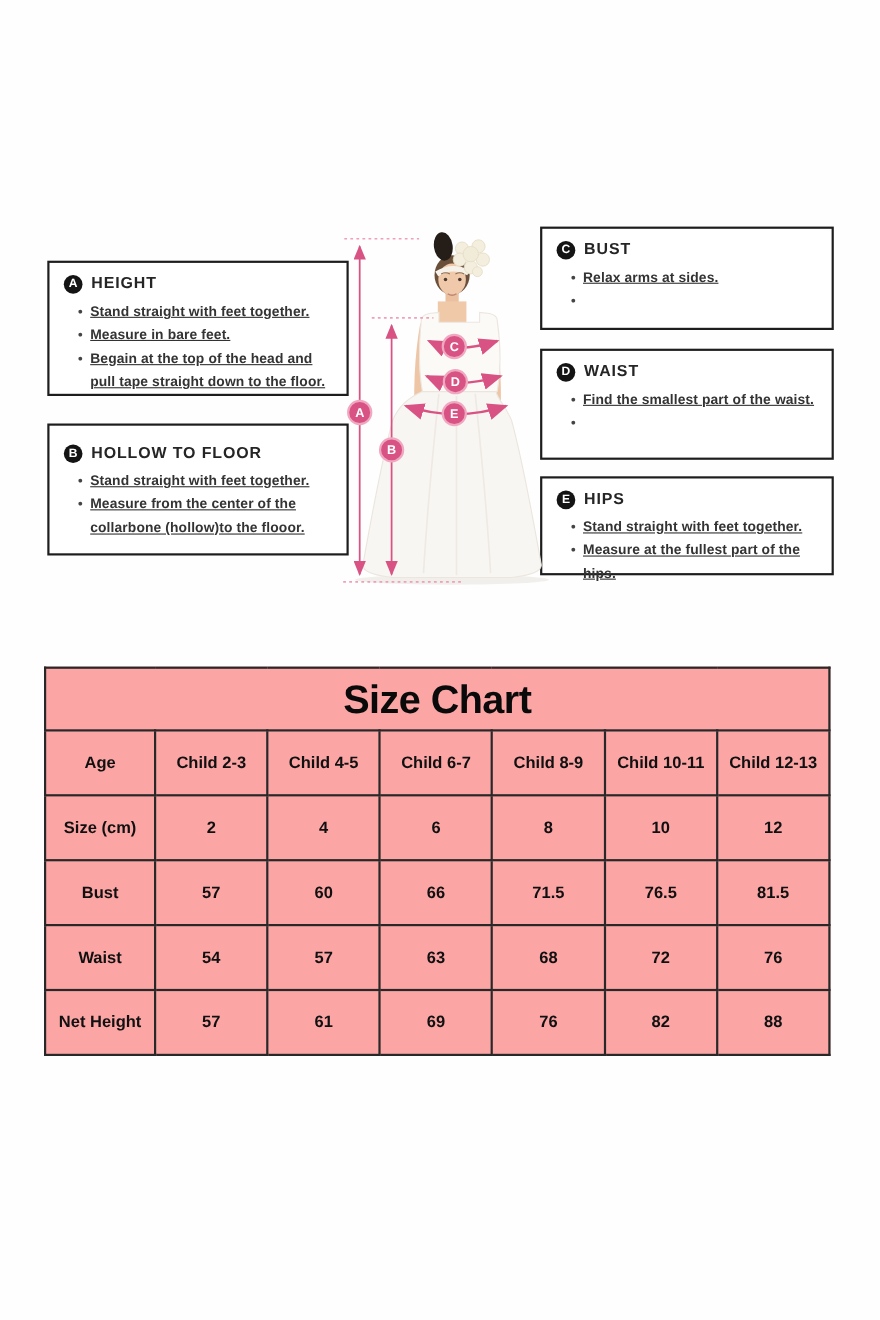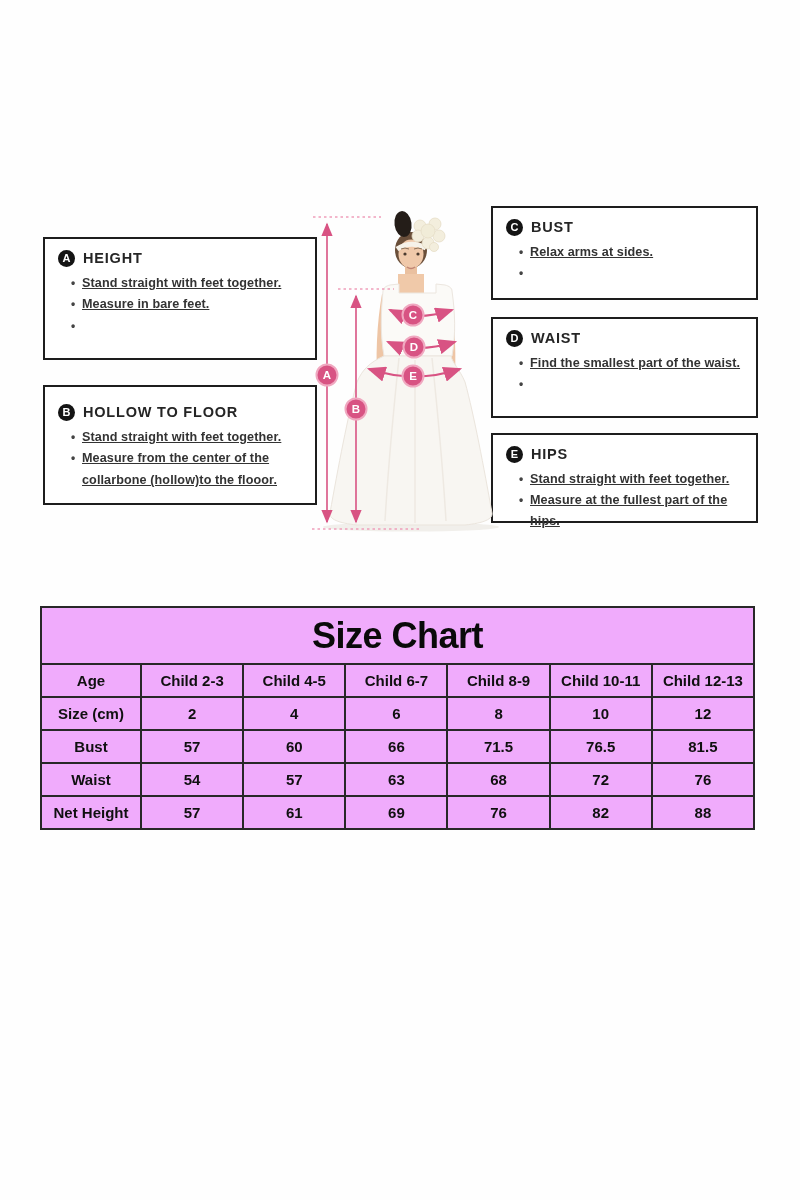--- a/index.html
+++ b/index.html
@@ -30,26 +30,26 @@
   
   .figure-svg { position:absolute; left:295px; top:200px; width:220px; height:345px; }
   .figure-svg text {
     font-family:"Liberation Sans", sans-serif; font-weight:bold;
     font-size:11.5px; fill:#ffffff; text-anchor:middle;
   }
   
   .size-table {
     position:absolute; left:40px; top:606px; width:715px;
     border-collapse:collapse; table-layout:fixed;
-    text-align:center; color:#101010; background:#f0abfc;
+    text-align:center; color:#101010; background:#fca5a5;
   }
   .size-table td, .size-table th { border:2px solid #282828; font-weight:bold; font-size:15px; }
   .tbl-title-cell { height:57px; }
   .tbl-title { font-size:36px; font-weight:bold; letter-spacing:-0.5px; color:#0a0a0a; }
-  .size-table .hrow th, .size-table .drow td { height:33px;border-radius:12px; }
+  .size-table .hrow th, .size-table .drow td { height:59px;border-radius:12px; }
 </style>
 </head>
 <body>
 
 <div class="page">
 
   <div>
 
     <div class="ibox" style="left:43px;top:237px;width:274px;height:123px">
       <div class="ihead">
@@ -60,20 +60,22 @@
         <div class="brow">
             <span class="bdot">•</span>
             <span class="btext">Stand straight with feet together.</span>
           </div>
         <div class="brow">
             <span class="bdot">•</span>
             <span class="btext">Measure in bare feet.</span>
           </div>
         <div class="brow">
             <span class="bdot">•</span>
+            <span class="btext">Begain at the top of the head and
+pull tape straight down to the floor.</span>
           </div>
       </div>
     </div>
 
     <div class="ibox" style="left:43px;top:385px;width:274px;height:120px;padding-top:14px">
       <div class="ihead">
         <span class="badge">B</span>
         <span class="ititle">HOLLOW TO FLOOR</span>
       </div>
       <div class="bullets">

